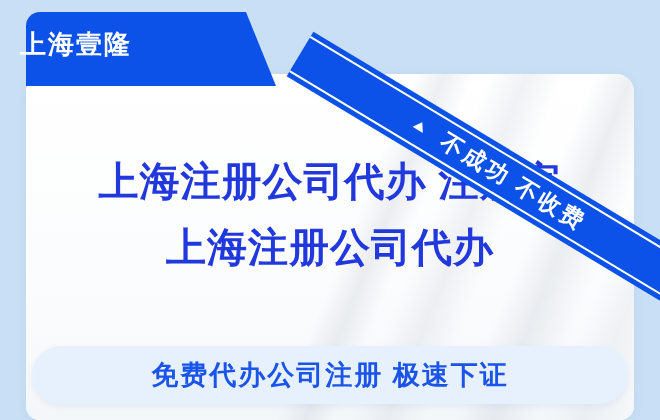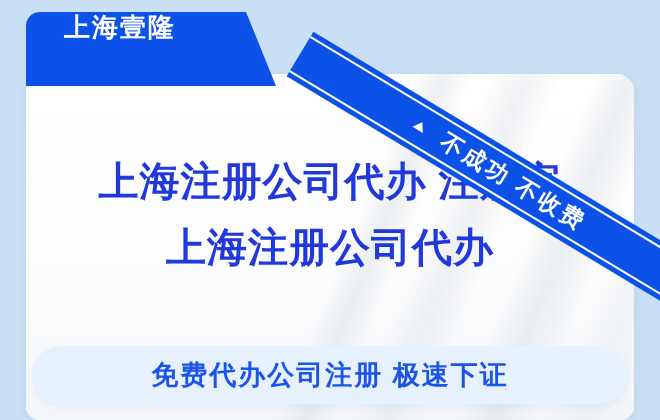--- a/index.html
+++ b/index.html
@@ -34,26 +34,25 @@
     clip-path: polygon(0 0, 88% 0, 100% 100%, 0 100%);
     z-index: 3;
   }
   .brand-tab-inner {
     position: absolute;
     left: 0;
     top: 0;
     width: 250px;
     height: 74px;
     display: flex;
-    align-items: flex-start;
+    align-items: center;
     padding-top: 14px;
     padding-left: 20px;
     box-sizing: border-box;
     z-index: 4;
-    margin-left: 44px;
   }
   .brand-text {
     color: #ffffff;
     font-size: 26px;
     font-weight: bold;
     letter-spacing: 2px;
     line-height: 1;
     white-space: nowrap;
   }
 

